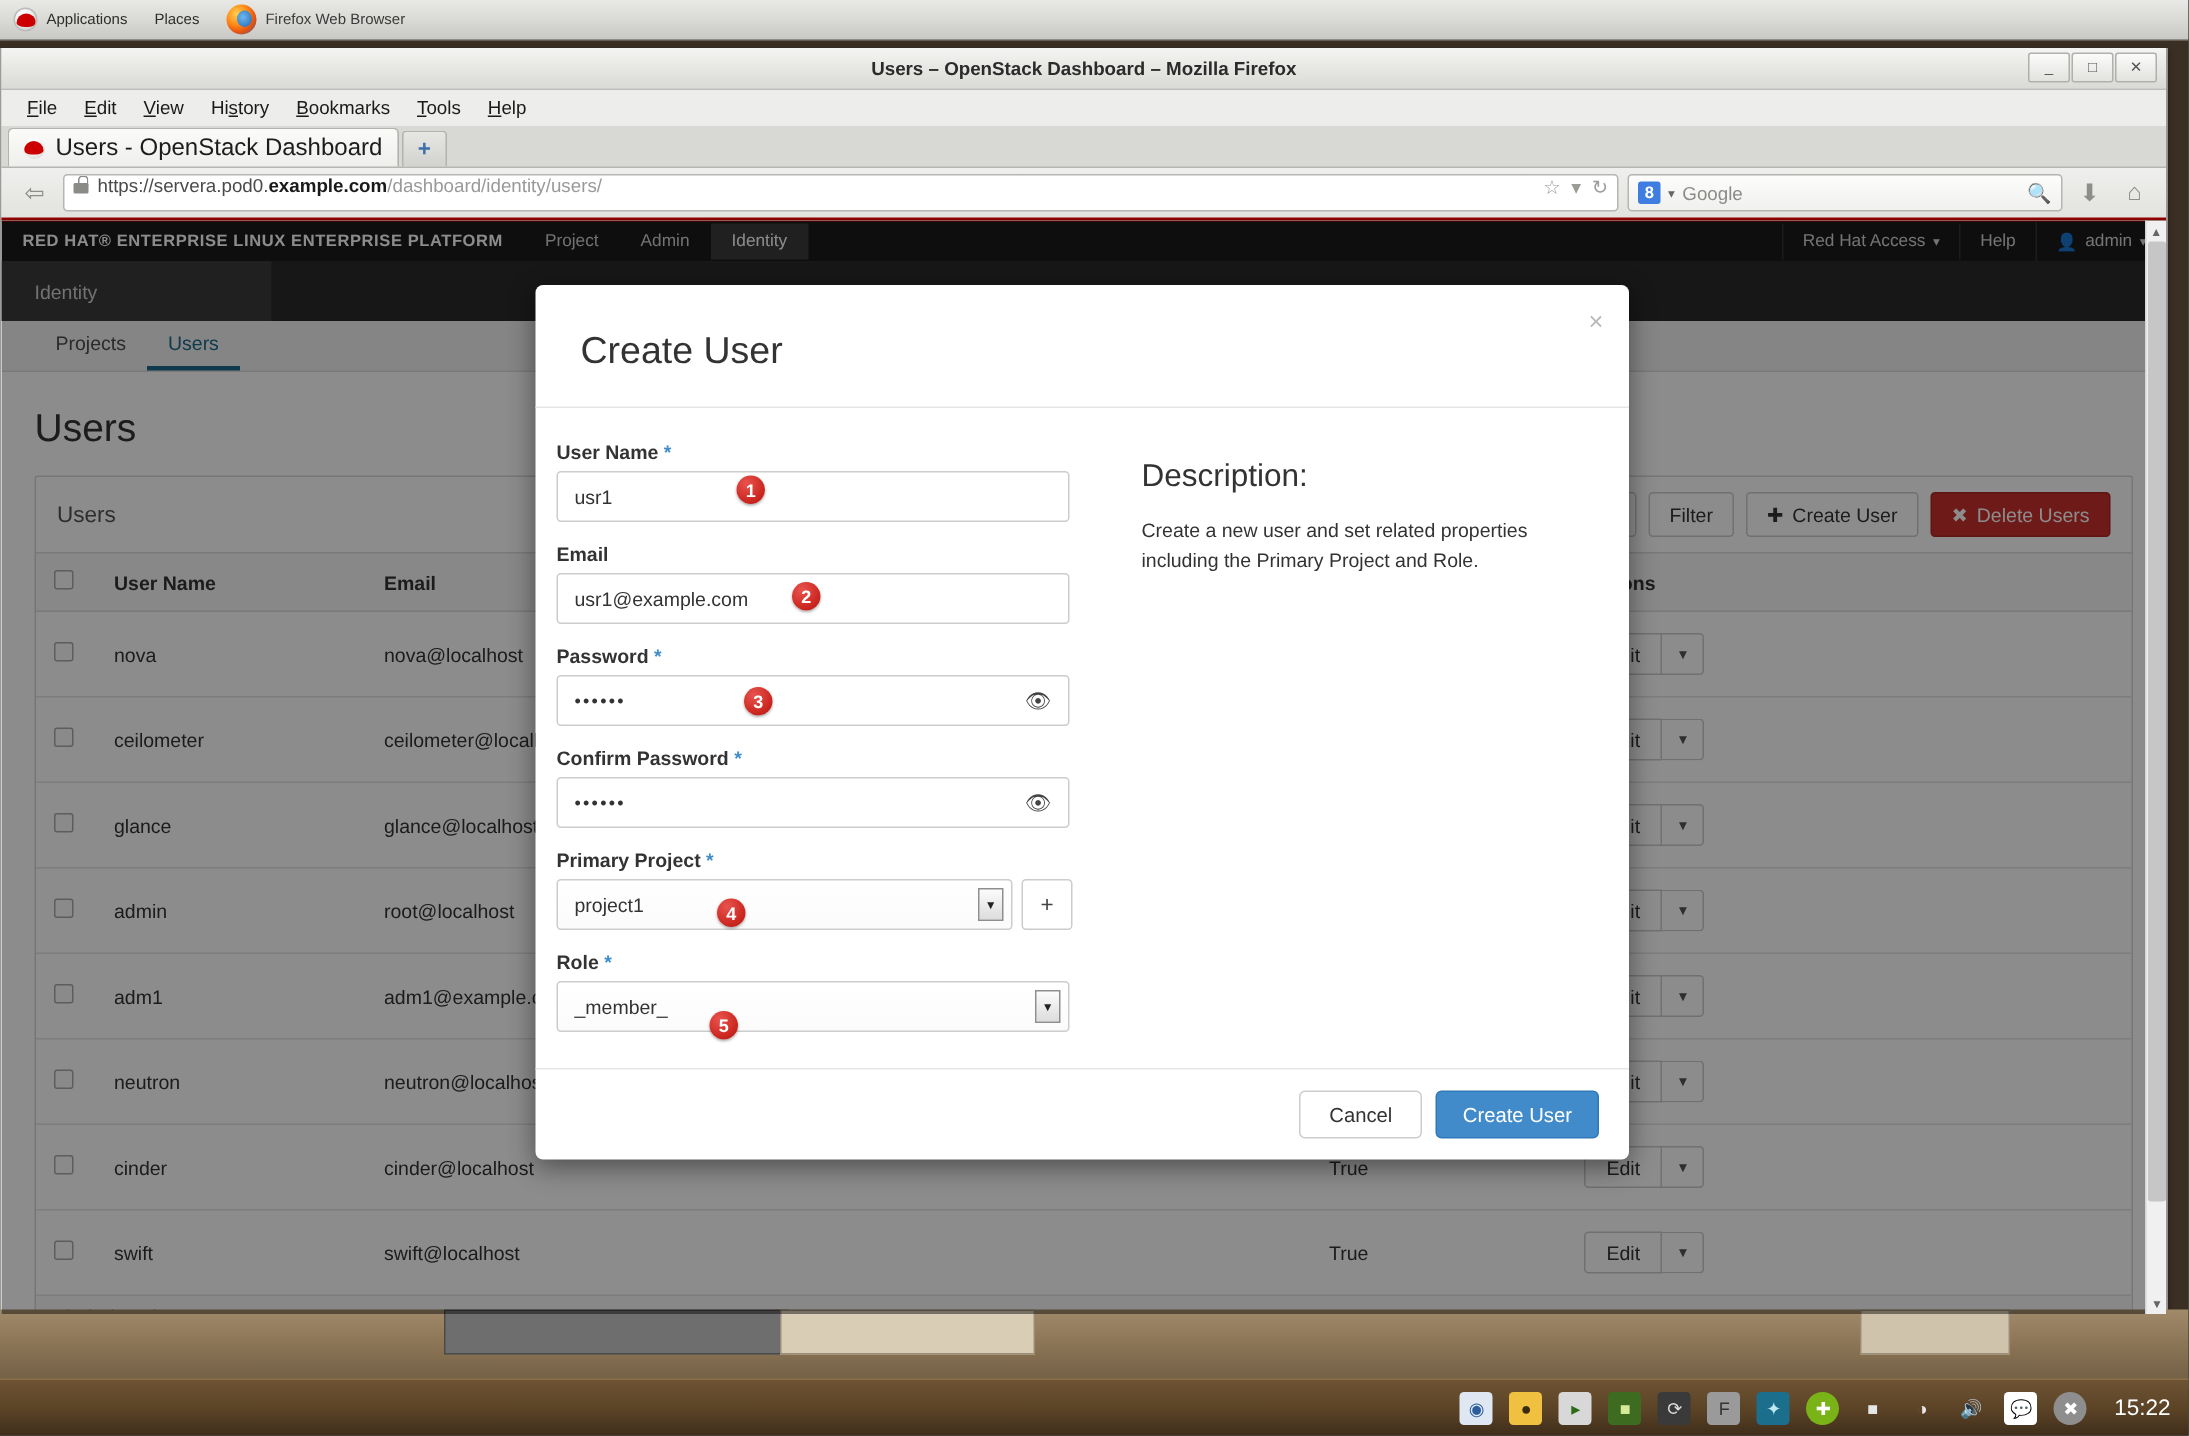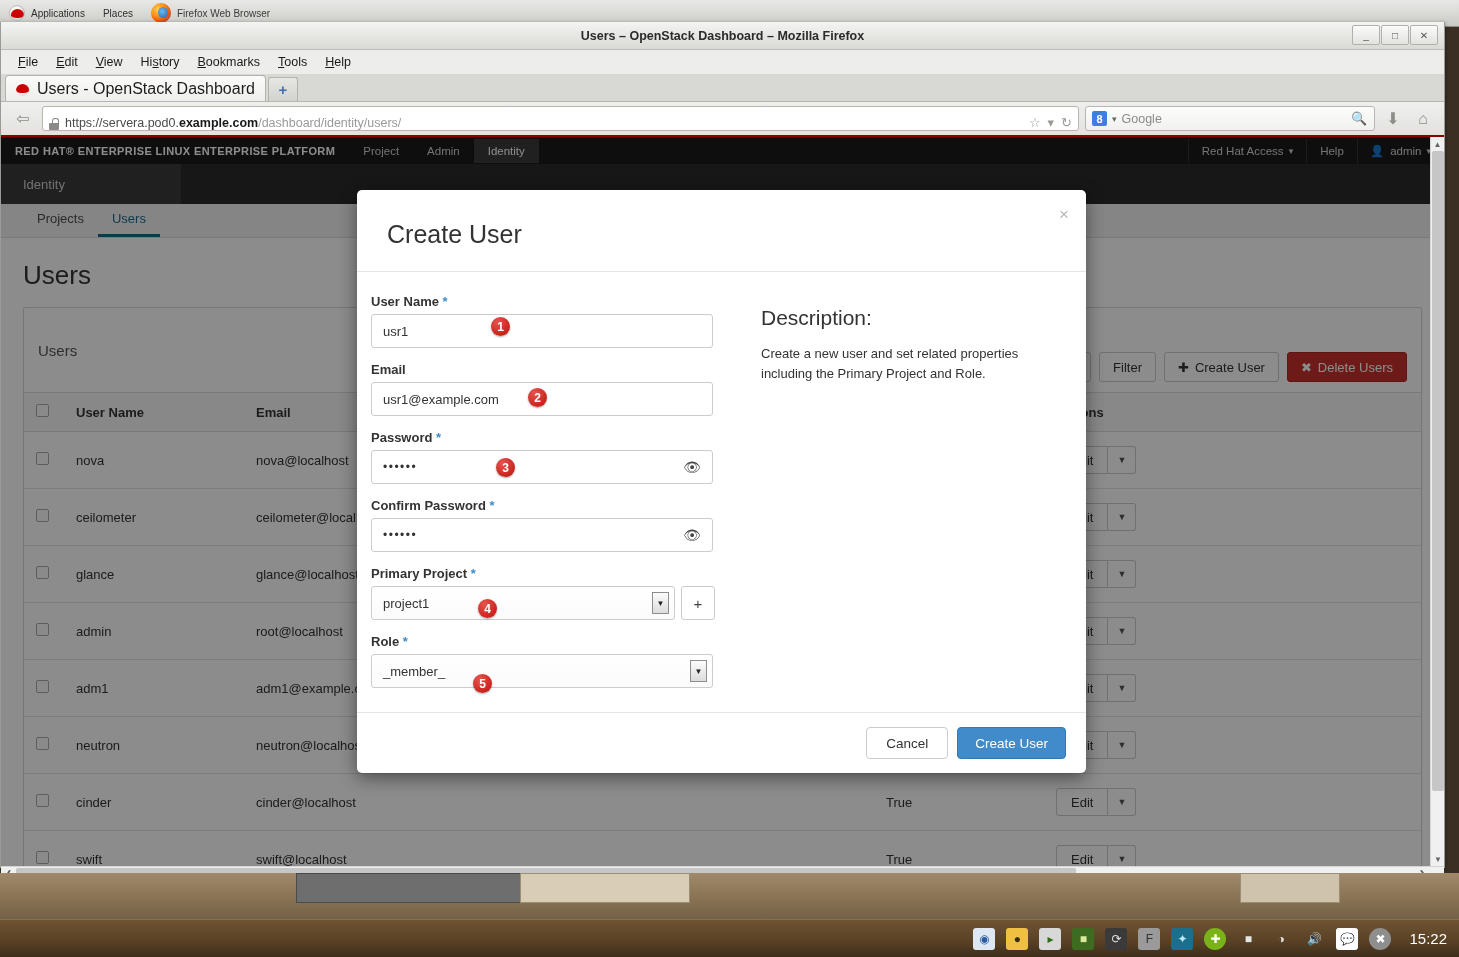--- a/index.html
+++ b/index.html
@@ -34,21 +34,21 @@
     position: relative;
   }
   .ffx-icon::after{
     content:''; position:absolute; inset:4px 3px 5px 7px; border-radius:50%;
     background: radial-gradient(circle at 40% 40%, #6fb7ef 0%, #2f74bd 80%);
   }
   .gp-title { font-weight: normal; color: #3a3a3a; }
 
   
   .ffx-window {
-    position: absolute; left: 0; top: 22px; width: 1445px; height: 846px;
+    position: absolute; left: 0; top: 32px; width: 1445px; height: 846px;
     background: #ededeb;
     border: 1px solid #9a9a97;
     border-top: none;
     box-shadow: 0 1px 4px rgba(0,0,0,.4);
   }
   .ffx-titlebar {
     height: 28px; position: relative;
     background: linear-gradient(to bottom, #f4f4f2 0%, #e4e4e1 60%, #d9d9d6 100%);
     border-bottom: 1px solid #bcbcb9;
     display: flex; align-items: center; justify-content: center;
@@ -95,21 +95,21 @@
   }
 
   .ffx-navbar {
     height: 35px; display: flex; align-items: center; gap: 6px; padding: 0 9px;
     background: linear-gradient(to bottom,#efefed,#e2e2df);
     border-bottom: 2px solid #8c0000;
   }
   .nav-back { width: 26px; height: 24px; display:flex;align-items:center;justify-content:center; color:#8d8d8a; font-size:16px;}
   .urlbar {
     flex: 1; height: 25px; background: #fff; border: 1px solid #b5b5b2; border-radius: 3px;
-    display: flex; align-items: flex-end; padding: 0 6px; gap: 6px; font-size: 12.5px;
+    display: flex; align-items: flex-start; padding: 0 6px; gap: 6px; font-size: 12.5px;
   }
   .lock-ic { width: 10px; height: 12px; position: relative; }
   .lock-ic::before { content:''; position:absolute; left:0; bottom:0; width:10px;height:7px;background:#8a8a87;border-radius:1px; }
   .lock-ic::after { content:''; position:absolute; left:2.5px; top:0; width:5px;height:6px;border:1.6px solid #8a8a87;border-bottom:none;border-radius:3px 3px 0 0; }
   .url-txt { color: #999; flex: 1; white-space: nowrap; overflow: hidden; }
   .url-txt b { color: #1a1a1a; font-weight: bold; }
   .url-txt .dom-pre { color: #4a4a4a; }
   .url-icons { display: flex; align-items: center; gap: 7px; color: #9b9b98; font-size: 13px; }
   .searchbar {
     width: 290px; height: 25px; background: linear-gradient(to bottom,#fdfdfc,#f0f0ee);
@@ -147,21 +147,21 @@
   }
   .rh-tab { padding: 7px 14px; color: #4d4d4d; border-bottom: 3px solid transparent; }
   .rh-tab.active { color: #1d6b8e; border-bottom-color: #1d6b8e; }
 
   .page-body { padding: 0 22px; background: #fff; height: 100%; }
   .page-h1 { font-size: 26px; font-weight: normal; color: #333; padding: 22px 0 16px 0; }
 
   .panel { border: 1px solid #d8d8d8; border-radius: 2px; background:#fff; }
   .panel-head { display: flex; align-items: center; padding: 10px 14px; }
   .panel-title { font-size: 15px; color: #555; }
-  .panel-actions { margin-left: auto; display: flex; align-items: center; gap: 8px; margin-top: 34px; }
+  .panel-actions { margin-left: auto; display: flex; align-items: center; gap: 8px; }
   .srch-box {
     width: 220px; height: 30px; border: 1px solid #ccc; border-radius: 3px; background:#fff;
     display:flex; align-items:center; justify-content:flex-end; padding-right:9px; color:#333; font-weight:bold;
   }
   .btn {
     height: 30px; padding: 0 13px; border: 1px solid #ccc; border-radius: 3px;
     background: #fff; font-size: 13px; color: #333; display:flex; align-items:center; gap:6px;
   }
   .btn-danger { background: #c9302c; border-color: #ac2925; color: #fff; }
 

